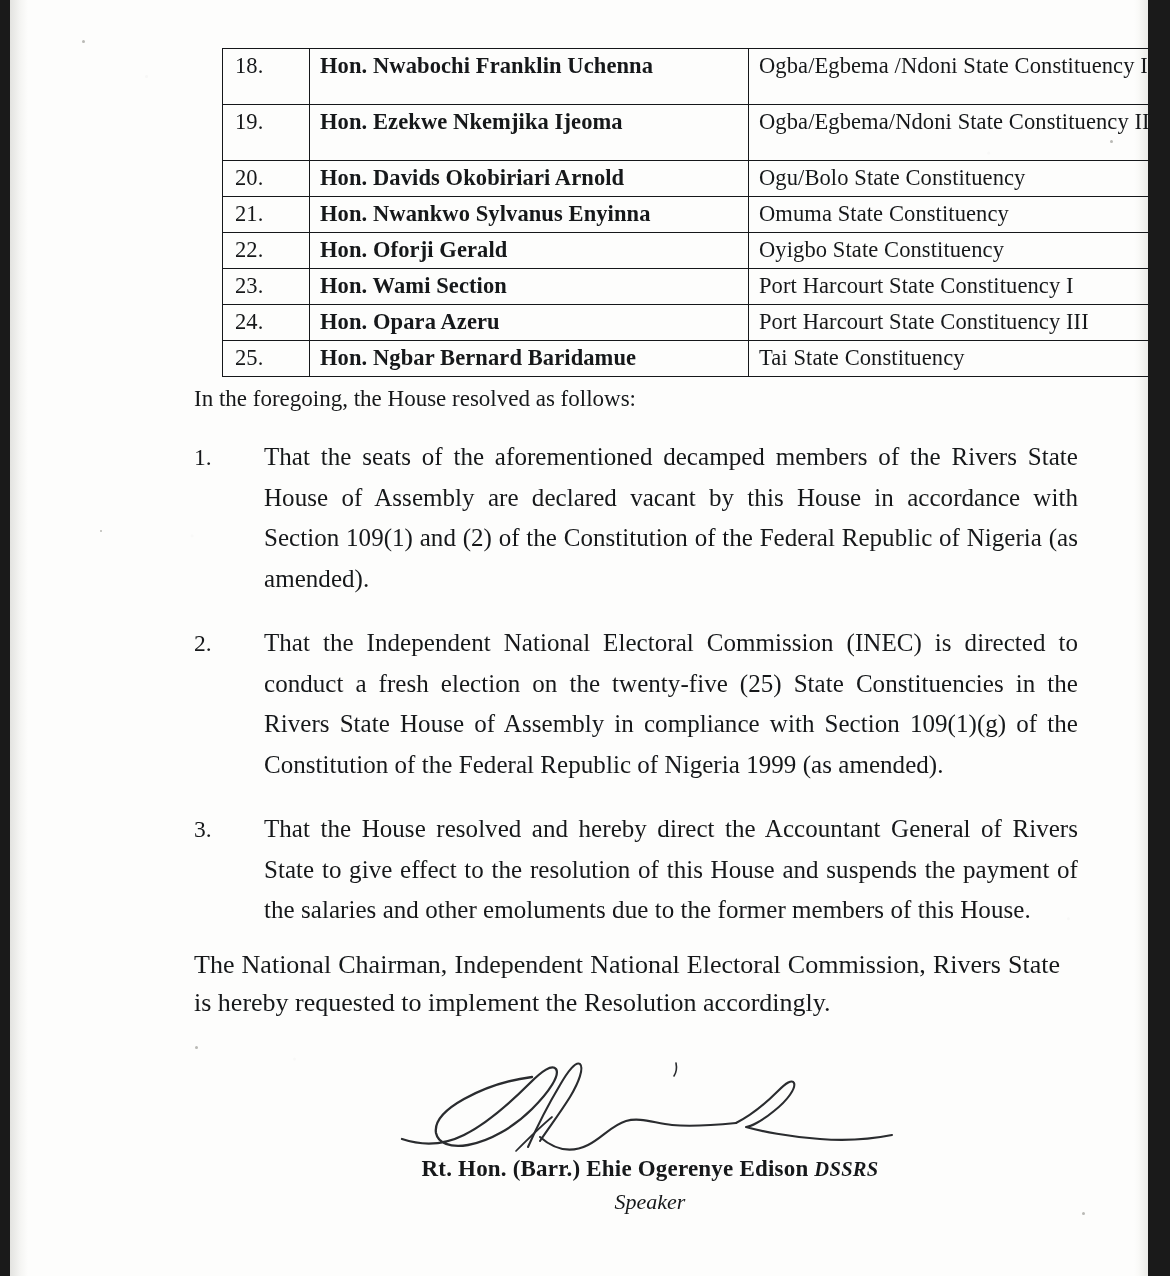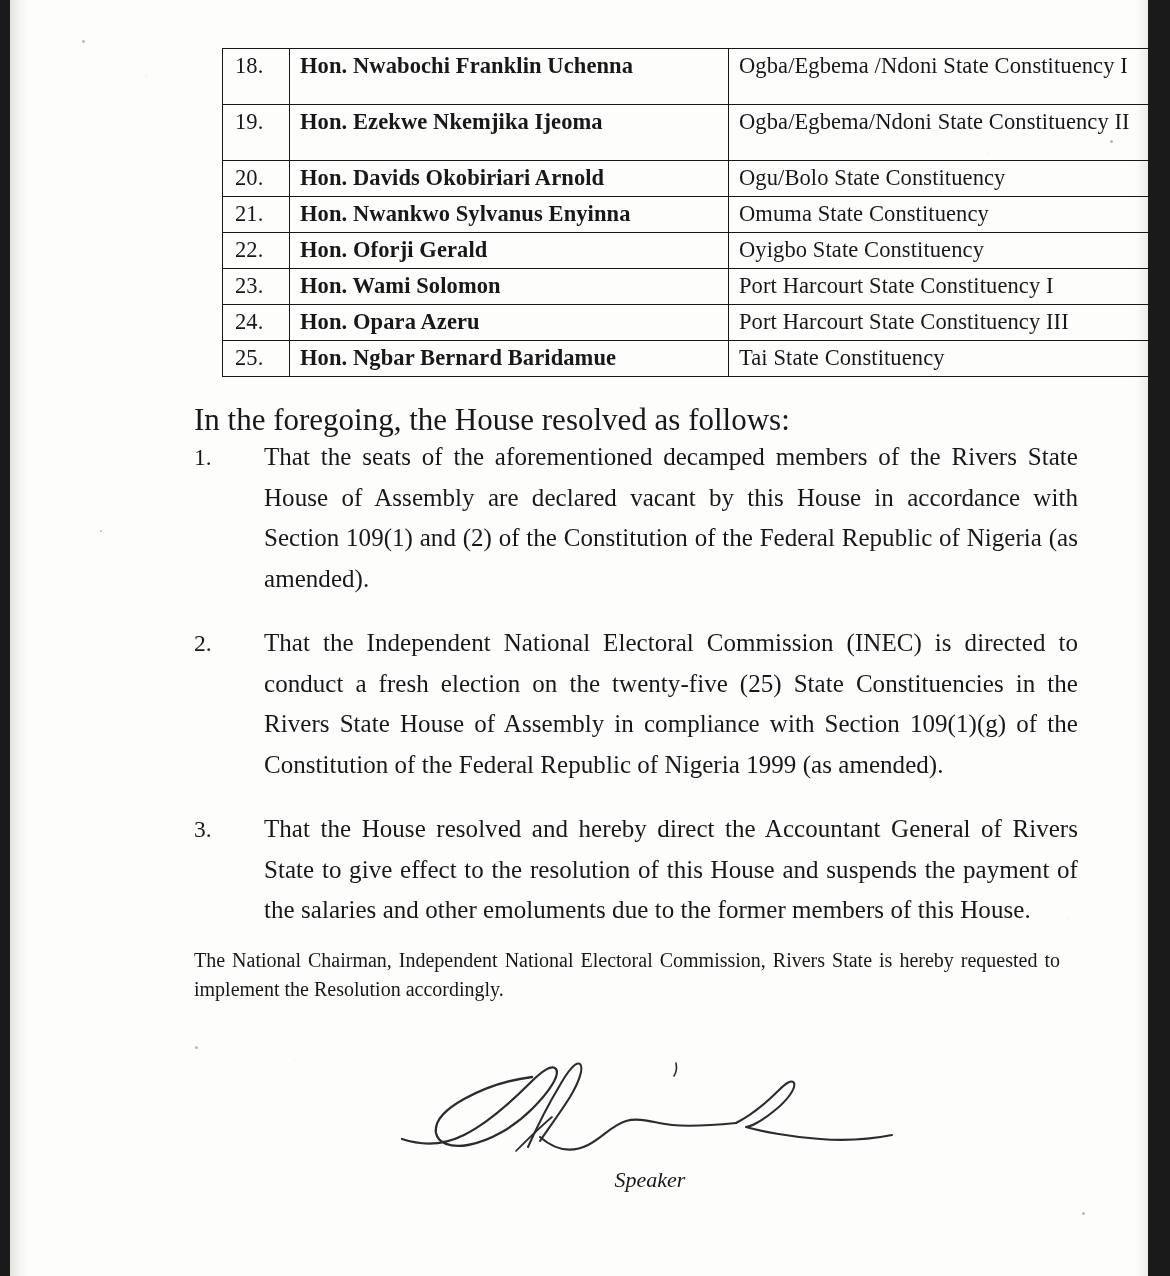--- a/index.html
+++ b/index.html
@@ -73,39 +73,39 @@
   .members-table td {
     border: 1.6px solid #15171a;
     padding: 3px 8px 4px 10px;
     vertical-align: top;
     letter-spacing: .1px;
   }
   .members-table td.col-no {
     width: 54px;
     text-align: left;
     padding-left: 12px;
-    padding-right: 0;
+    padding-right: 20px;
   }
   .members-table td.col-name {
     width: 420px;
     font-weight: bold;
   }
   .members-table td.col-constituency {
     width: 432px;
   }
   .members-table tr.tall td { height: 48px; }
   .members-table tr.short td { height: 28px; }
 
   
   .lead-line {
     position: absolute;
     left: 184px;
-    top: 400px;
+    top: 384px;
     width: 880px;
-    font-size: 31px;
+    font-size: 23px;
     line-height: 1.3;
   }
 
   .resolutions {
     position: absolute;
     left: 184px;
     top: 437px;
     width: 884px;
   }
   .res-item {
@@ -126,21 +126,21 @@
     text-align: justify;
     text-justify: inter-word;
     letter-spacing: .05px;
   }
 
   .closing-para {
     position: absolute;
     left: 184px;
     top: 946px;
     width: 866px;
-    font-size: 20px;
+    font-size: 26px;
     line-height: 1.45;
     text-align: justify;
     text-justify: inter-word;
   }
 
   
   .signature-block {
     position: absolute;
     left: 340px;
     top: 1055px;
@@ -214,21 +214,21 @@
             <td class="col-name">Hon. Nwankwo Sylvanus Enyinna</td>
             <td class="col-constituency">Omuma  State Constituency</td>
           </tr>
           <tr class="short">
             <td class="col-no">22.</td>
             <td class="col-name">Hon. Oforji Gerald</td>
             <td class="col-constituency">Oyigbo  State Constituency</td>
           </tr>
           <tr class="short">
             <td class="col-no">23.</td>
-            <td class="col-name">Hon. Wami Solomon</td>
+            <td class="col-name">Hon. Wami Section</td>
             <td class="col-constituency">Port Harcourt State Constituency I</td>
           </tr>
           <tr class="short">
             <td class="col-no">24.</td>
             <td class="col-name">Hon. Opara Azeru</td>
             <td class="col-constituency">Port Harcourt State Constituency III</td>
           </tr>
           <tr class="short">
             <td class="col-no">25.</td>
             <td class="col-name">Hon. Ngbar Bernard Baridamue</td>
@@ -273,18 +273,22 @@
           <path d="M160 82 C176 96, 192 98, 208 90 C222 83, 232 70, 246 66
                    C260 62, 274 68, 292 70 C312 72, 336 70, 356 68" stroke-width="2.1"></path>
 
           <path d="M356 68 C372 60, 388 46, 398 36 C406 28, 412 24, 414 28
                    C416 33, 408 45, 394 56 C382 66, 370 72, 366 72
                    C380 76, 410 82, 440 84 C466 86, 492 84, 512 80" stroke-width="2.1"></path>
 
           <path d="M296 8 C297 13, 296 18, 294 21" stroke-width="1.6"></path>
         </g>
       </svg>
+      <div class="signature-name">
+        <span>Rt. Hon. (Barr.) Ehie Ogerenye Edison</span>
+        <span class="post-nominal">DSSRS</span>
+      </div>
       <div class="signature-title">Speaker</div>
     </div>
 
   </div>
   <div class="scan-noise"></div>
 </div>
 
 </body></html>

